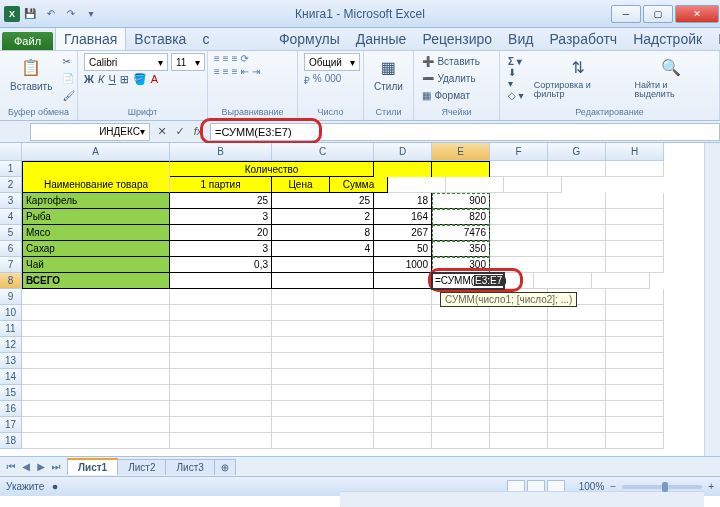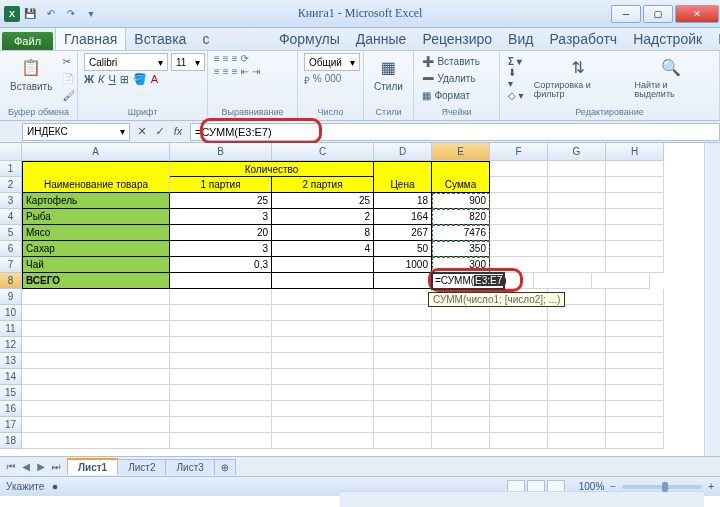--- a/index.html
+++ b/index.html
@@ -3,21 +3,21 @@
 <meta charset="utf-8">
 <style>
 * { margin: 0; padding: 0; box-sizing: border-box; font-family: 'Segoe UI', Tahoma, sans-serif; }
 body { background: #fff; width: 720px; height: 507px; overflow: hidden; position: relative; }
 
 
 .titlebar { height: 28px; background: linear-gradient(#e8f0fb, #cde0f5); display: flex; align-items: center; position: relative; border-bottom: 1px solid #9db8d9; }
 .qat { display: flex; gap: 2px; padding: 0 4px; align-items: center; }
 .qat-btn { width: 18px; height: 18px; display: flex; align-items: center; justify-content: center; border-radius: 2px; font-size: 10px; color: #4a6a95; }
 .excel-icon { width: 16px; height: 16px; background: #217346; color: #fff; font-size: 9px; font-weight: bold; display: flex; align-items: center; justify-content: center; border-radius: 2px; }
-.title-text { position: absolute; left: 50%; transform: translateX(-50%); font-size: 12px; color: #3b5a7a; font-family: Liberation Serif, serif; }
+.title-text { position: absolute; left: 50%; transform: translateX(-50%); font-size: 12px; color: #3b5a7a; }
 .winbtns { margin-left: auto; display: flex; }
 .winbtn { width: 30px; height: 18px; margin: 2px 1px; border: 1px solid #8aa8c8; border-radius: 2px; display: flex; align-items: center; justify-content: center; font-size: 9px; background: linear-gradient(#f5f9fd, #dbe9f7); }
 .winbtn.close { background: linear-gradient(#f08080, #d43b2b); color: #fff; width: 44px; }
 
 
 .tabrow { height: 23px; background: linear-gradient(#e8f0fb, #dce8f7); display: flex; align-items: flex-end; border-bottom: 1px solid #b8cde6; padding-left: 2px; }
 .file-tab { background: linear-gradient(#3c8f3c, #267326); color: #fff; padding: 3px 12px; font-size: 11px; border-radius: 2px 2px 0 0; margin-right: 2px; }
 .tab { padding: 3px 8px; font-size: 14px; color: #3b5a7a; cursor: pointer; }
 .tab.active { background: #f5f9fd; border: 1px solid #b8cde6; border-bottom: none; border-radius: 2px 2px 0 0; }
 .help-icons { margin-left: auto; display: flex; gap: 6px; padding-right: 6px; font-size: 11px; color: #4a6a95; }
@@ -28,21 +28,21 @@
 .group-label { font-size: 9px; color: #5a7aa0; text-align: center; padding-bottom: 1px; }
 .group-body { display: flex; gap: 4px; flex: 1; align-items: flex-start; }
 .big-btn { display: flex; flex-direction: column; align-items: center; gap: 2px; padding: 2px 4px; font-size: 10px; color: #3b5a7a; }
 .big-btn .icn { width: 24px; height: 24px; display: flex; align-items: center; justify-content: center; font-size: 16px; }
 .small-col { display: flex; flex-direction: column; gap: 1px; }
 .small-btn { height: 16px; display: flex; align-items: center; gap: 3px; font-size: 10px; color: #3b5a7a; padding: 0 2px; }
 .dd { border: 1px solid #abc1da; background: #fff; font-size: 10px; padding: 1px 4px; height: 18px; display: flex; align-items: center; justify-content: space-between; }
 
 
 .fbar { height: 22px; background: #e6eef8; border-bottom: 1px solid #a9c1dd; display: flex; align-items: center; }
-.namebox { width: 108px; margin-left: 22px; }
+.namebox { width: 120px; margin-left: 30px; justify-content: flex-end; }
 .fbar-btns { display: flex; gap: 2px; margin: 0 4px; font-size: 11px; color: #555; }
 .fbar-btn { width: 16px; text-align: center; }
 .formula-input { flex: 1; background: #fff; border: 1px solid #abc1da; height: 18px; font-size: 11px; padding: 0 4px; display: flex; align-items: center; }
 .red-ring { position: absolute; border: 3px solid #d02a2a; border-radius: 10px; pointer-events: none; }
 
 
 .grid-wrap { position: relative; height: 313px; overflow: hidden; background: #fff; }
 .colheads { display: flex; height: 18px; position: sticky; top: 0; }
 .corner { width: 22px; background: linear-gradient(#f5f9fd, #dce8f7); border-right: 1px solid #b8cde6; border-bottom: 1px solid #b8cde6; }
 .ch { background: linear-gradient(#f5f9fd, #dce8f7); border-right: 1px solid #b8cde6; border-bottom: 1px solid #b8cde6; font-size: 10px; color: #3b5a7a; display: flex; align-items: center; justify-content: center; }
@@ -273,21 +273,20 @@
     <div class="cell cE yellow tb rb center" style="border-bottom:none"></div>
     <div class="cell cF"></div>
     <div class="cell cG"></div>
     <div class="cell cH"></div>
   </div>
 
   <div class="row">
     <div class="rh">2</div>
     <div class="cell cA yellow lb bb center">Наименование товара</div>
     <div class="cell cB yellow bb rb center">1 партия</div>
-    <div class="cell cC yellow bb rb center">2 партия</div>
     <div class="cell cD yellow bb rb center">Цена</div>
     <div class="cell cE yellow bb rb center">Сумма</div>
     <div class="cell cF"></div>
     <div class="cell cG"></div>
     <div class="cell cH"></div>
   </div>
 
   <div class="row">
     <div class="rh">3</div>
     <div class="cell cA green lb bb rb">Картофель</div>
@@ -465,21 +464,21 @@
       <div class="cell cB"></div>
       <div class="cell cC"></div>
       <div class="cell cD"></div>
       <div class="cell cE"></div>
       <div class="cell cF"></div>
       <div class="cell cG"></div>
       <div class="cell cH"></div>
     </div>
 
   <div class="red-ring" style="left:428px;top:125px;width:95px;height:24px"></div>
-  <div class="tooltip" style="left:428px;top:149px">СУММ(число1; [число2]; ...)</div>
+  <div class="tooltip" style="left:440px;top:149px">СУММ(число1; [число2]; ...)</div>
   <div class="scrollbar-v"></div>
 </div>
 
 <div class="sheetbar">
   <div class="nav-arrows">
     <div class="nav-arr">⏮</div>
     <div class="nav-arr">◀</div>
     <div class="nav-arr">▶</div>
     <div class="nav-arr">⏭</div>
   </div>

